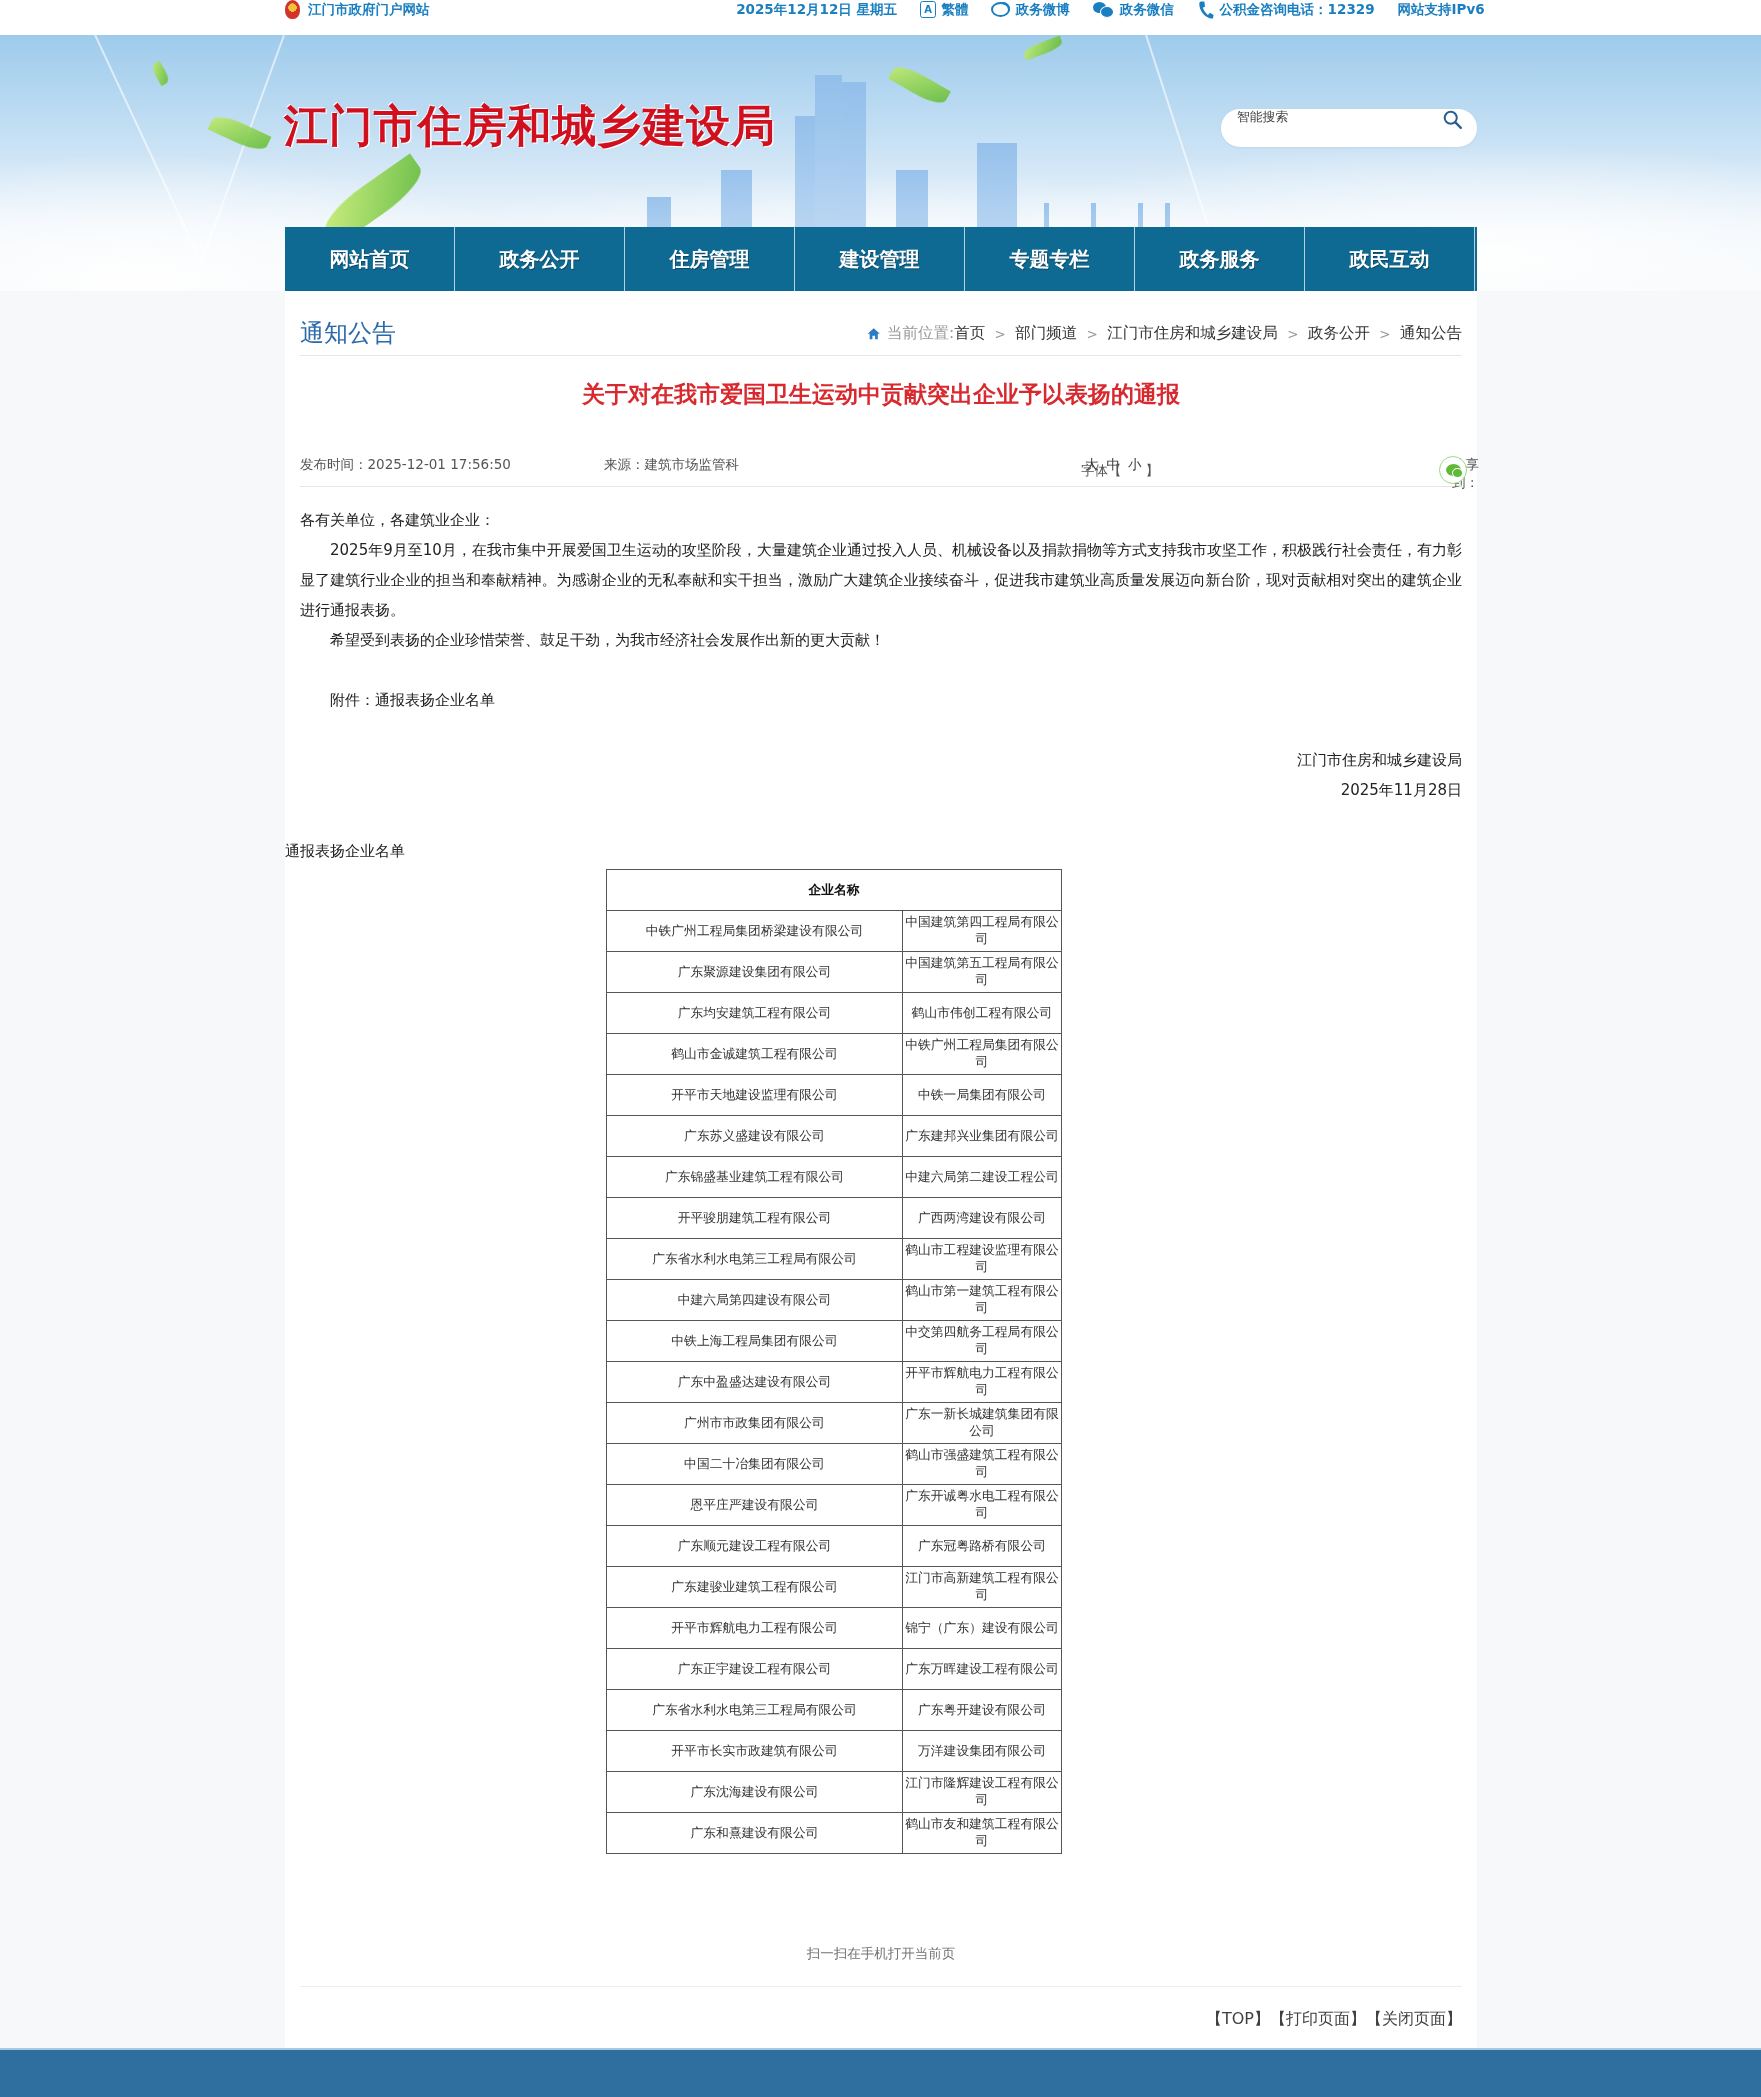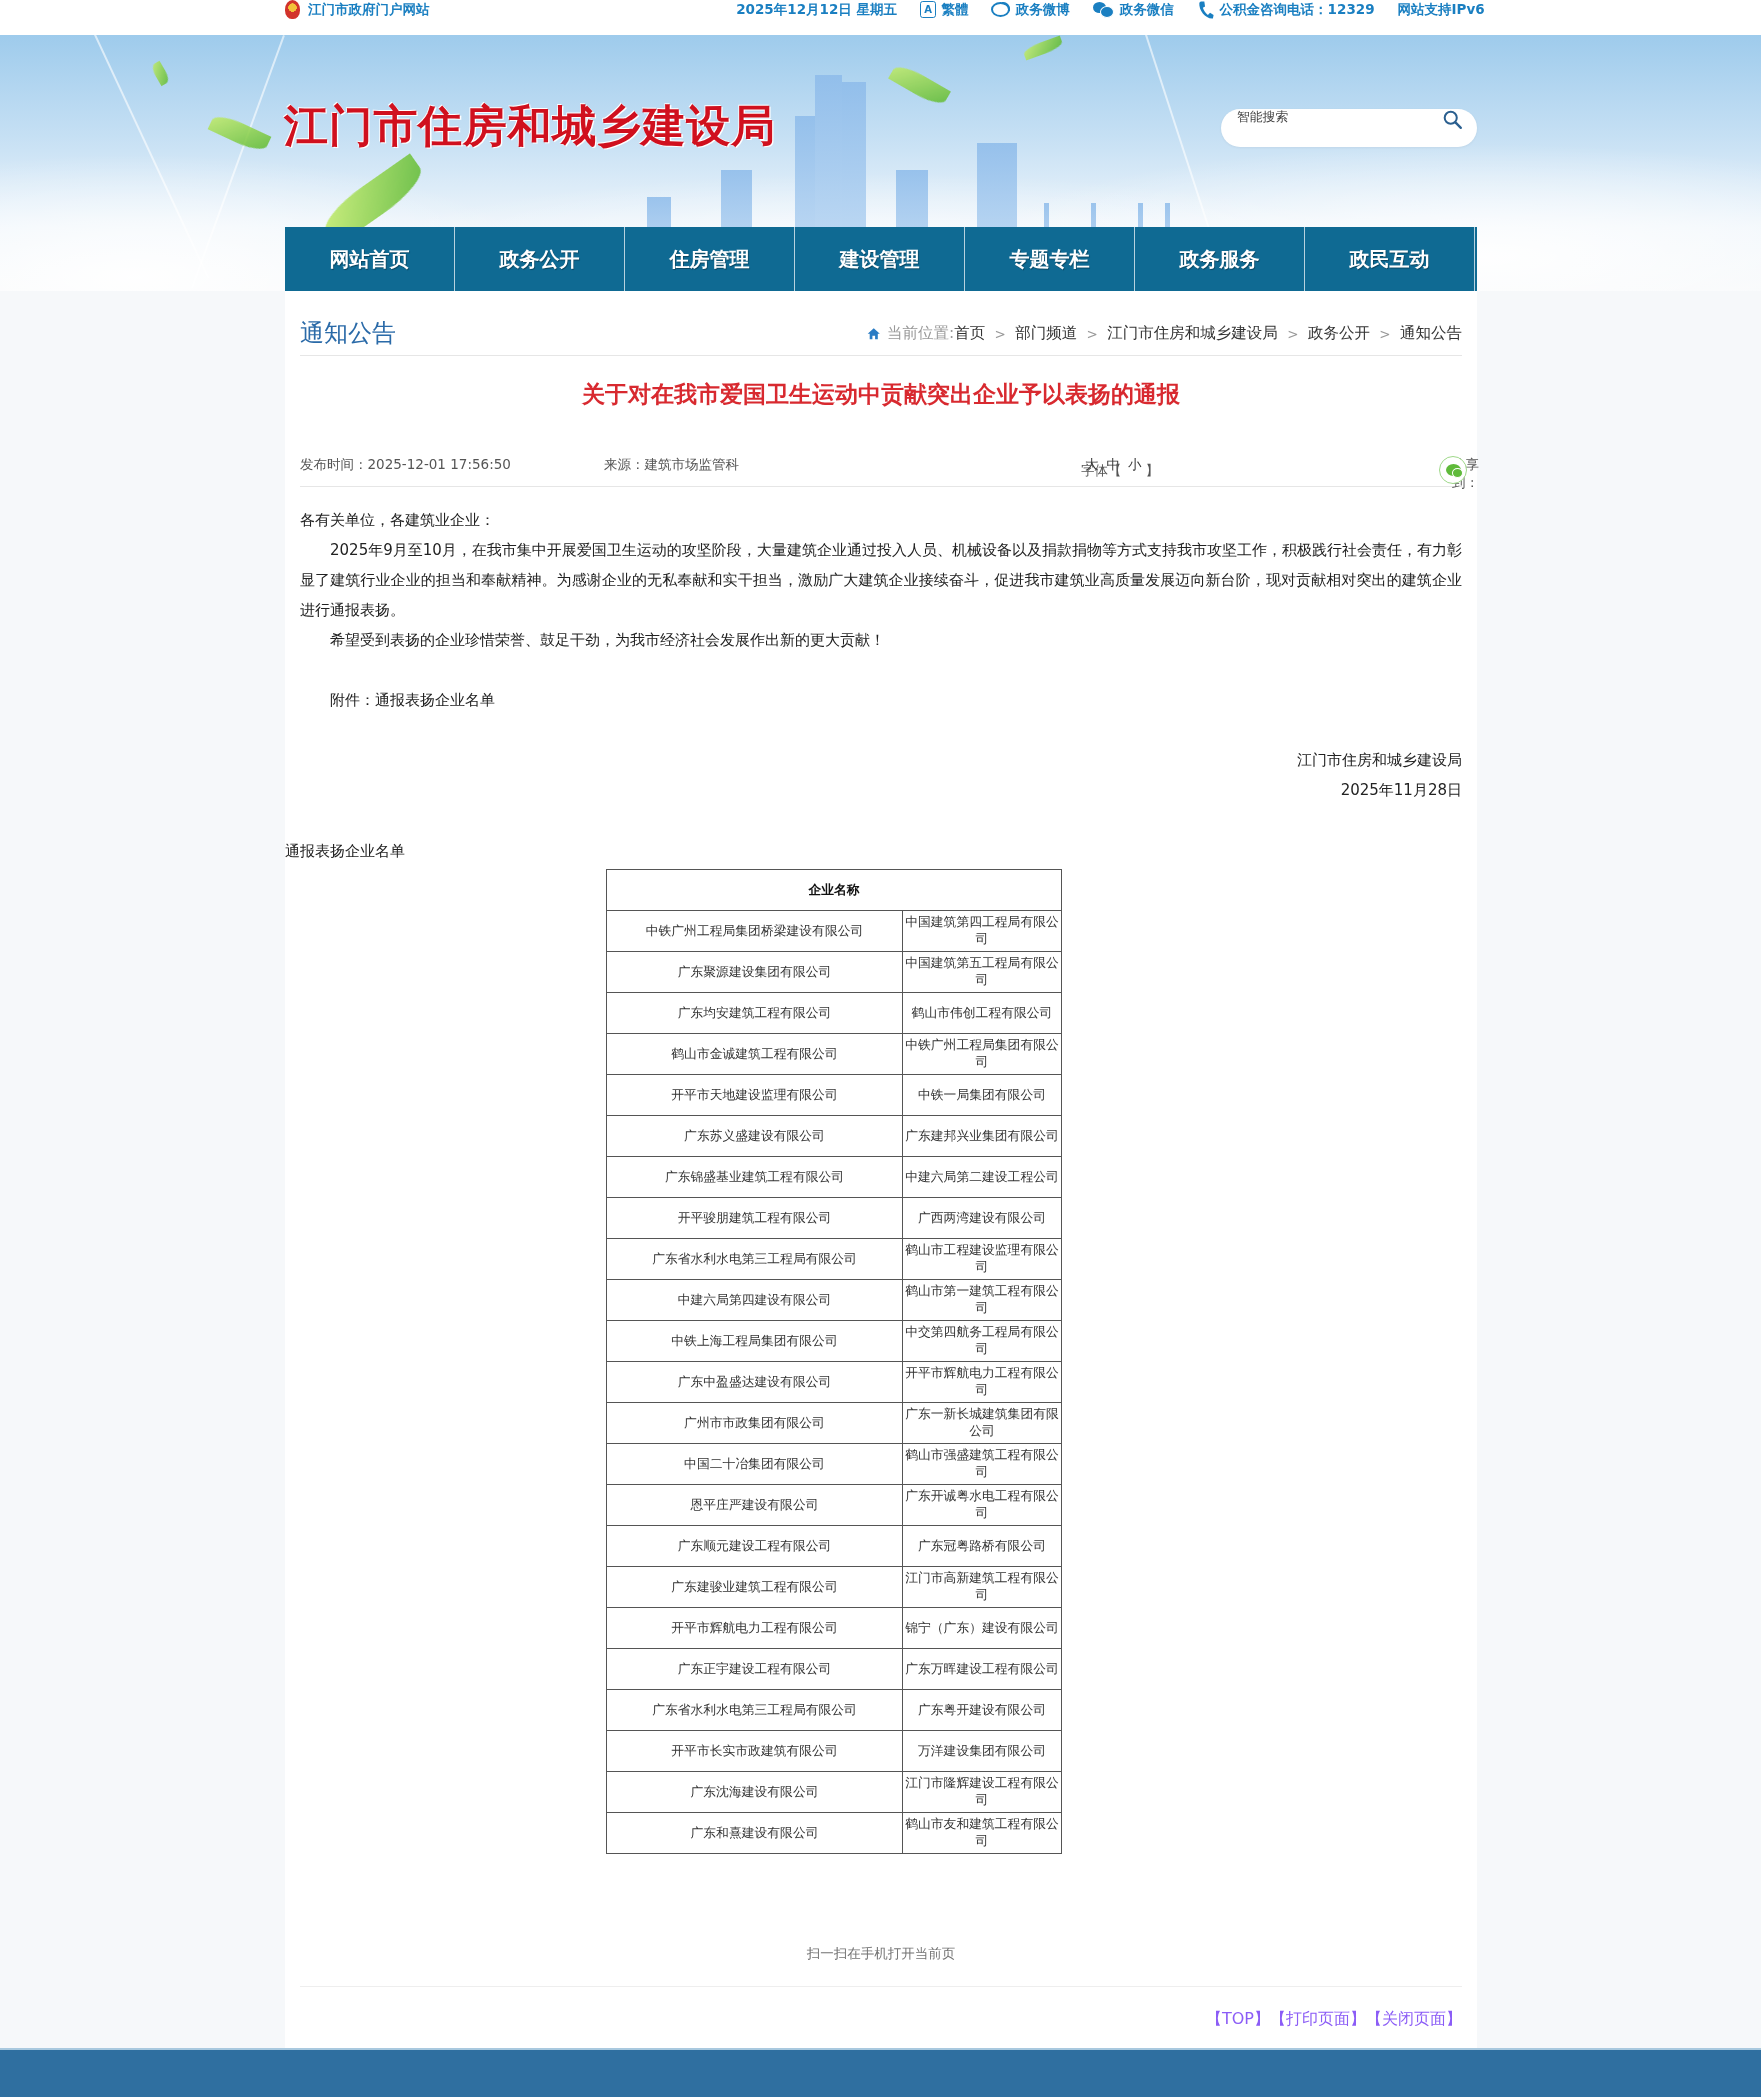--- a/index.html
+++ b/index.html
@@ -173,21 +173,21 @@
   .company-table td:first-child { width: 296px; }
 
   .qr-text {
     position: absolute; left: 0; top: 1654px; width: 1192px; text-align: center;
     font-size: 13.5px; color: #737373;
   }
   .footer-divider {
     position: absolute; left: 15px; top: 1695px; width: 1162px; border-top: 1.3px solid #eeeeee;
   }
   .footer-actions {
-    position: absolute; right: 15px; top: 1718px; font-size: 16px; color: #8b5cf6; display: flex;
+    position: absolute; right: 15px; top: 1718px; font-size: 16px; color: #404040; display: flex;
   }
   .footer-actions span { cursor: pointer; }
 
   .footer {
     position: absolute; left: 0; top: 2048px; width: 1761px; height: 49px;
     background: #2f6fa0; border-top: 2px solid #a9c9df;
   }
 </style>
 </head>
 <body>

